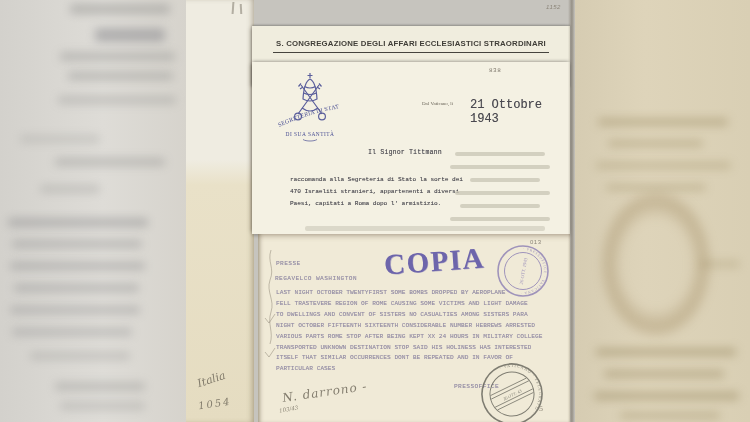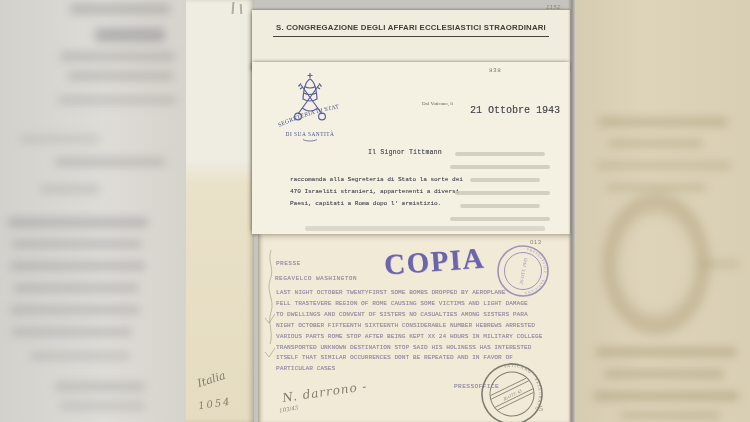--- a/index.html
+++ b/index.html
@@ -17,21 +17,21 @@
               filter:blur(5px);opacity:.6;}
 
   
   .strip{position:absolute;left:186px;top:0;width:68px;height:422px;
          background:linear-gradient(#efece1 0 160px,#e9e1c8 185px,#e5dcc1);
          box-shadow:inset -4px 0 6px -3px rgba(70,55,30,.45);}
   .tick{position:absolute;width:1.5px;background:#8b8578;opacity:.6;}
 
   
   .page{position:absolute;box-sizing:border-box;}
-  .page-letterhead{left:252px;top:10px;width:318px;height:62px;background:#f0edde;
+  .page-letterhead{left:252px;top:26px;width:318px;height:62px;background:#f0edde;
      box-shadow:0 -1px 2px rgba(0,0,0,.25), -3px 0 4px -2px rgba(60,50,35,.4);}
   .page-letter{left:252px;top:62px;width:318px;height:172px;background:#f4f1e3;
      box-shadow:0 -2px 3px -1px rgba(0,0,0,.25), -3px 0 4px -2px rgba(60,50,35,.35), 0 2px 3px rgba(0,0,0,.2);}
   .page-telegram{left:258px;top:234px;width:312px;height:188px;background:#f0ead7;
      box-shadow:inset 0 5px 6px -4px rgba(80,60,40,.45), inset 4px 0 5px -3px rgba(60,45,25,.5);}
   .stack-edge{position:absolute;left:568px;top:0;width:7px;height:422px;
      background:linear-gradient(90deg,rgba(60,48,30,0),rgba(60,48,30,.35) 55%,rgba(60,48,30,0));}
 
   
   .mono{font-family:"Liberation Mono","DejaVu Sans Mono",monospace;}
@@ -120,21 +120,21 @@
         </defs>
       <text font-size="6" fill="#4a4f94" letter-spacing=".2">
         <textPath href="#sealArc">SEGRETERIA DI STATO</textPath>
       </text>
       <text x="32" y="66" text-anchor="middle" font-size="5.4" letter-spacing=".5" fill="#4a4f94">DI SUA SANTITÀ</text>
       <path d="M25 69.5 c3 2 11 2 14 0" stroke="#4a4f94" stroke-width=".7" fill="none"></path>
     </svg>
 
     <div class="archnum mono" style="left:237px;top:5px;color:#7d776b">838</div>
     <div class="typed serif" style="left:170px;top:39px;font-size:5px;color:#6b665a;text-shadow:none">Dal Vaticano, li</div>
-    <div class="typed mono" style="left:218px;top:43px;font-size:10px">21 Ottobre 1943</div>
+    <div class="typed mono" style="left:218px;top:36px;font-size:12px">21 Ottobre 1943</div>
     <div class="typed mono" style="left:116px;top:87px;font-size:6.5px;letter-spacing:.2px">Il Signor Tittmann</div>
     <div class="typed mono" style="left:38px;top:114px;font-size:6px">raccomanda alla Segreteria di Stato la sorte dei</div>
     <div class="typed mono" style="left:38px;top:126px;font-size:6px">470 Israeliti stranieri, appartenenti a diversi</div>
     <div class="typed mono" style="left:38px;top:138px;font-size:6px">Paesi, capitati a Roma dopo l' armistizio.</div>
 
     <div class="ghost" style="left:203px;top:90px;width:90px;height:4px"></div>
     <div class="ghost" style="left:198px;top:103px;width:100px;height:4px"></div>
     <div class="ghost" style="left:218px;top:116px;width:70px;height:4px"></div>
     <div class="ghost" style="left:203px;top:129px;width:95px;height:4px"></div>
     <div class="ghost" style="left:208px;top:142px;width:80px;height:4px"></div>

